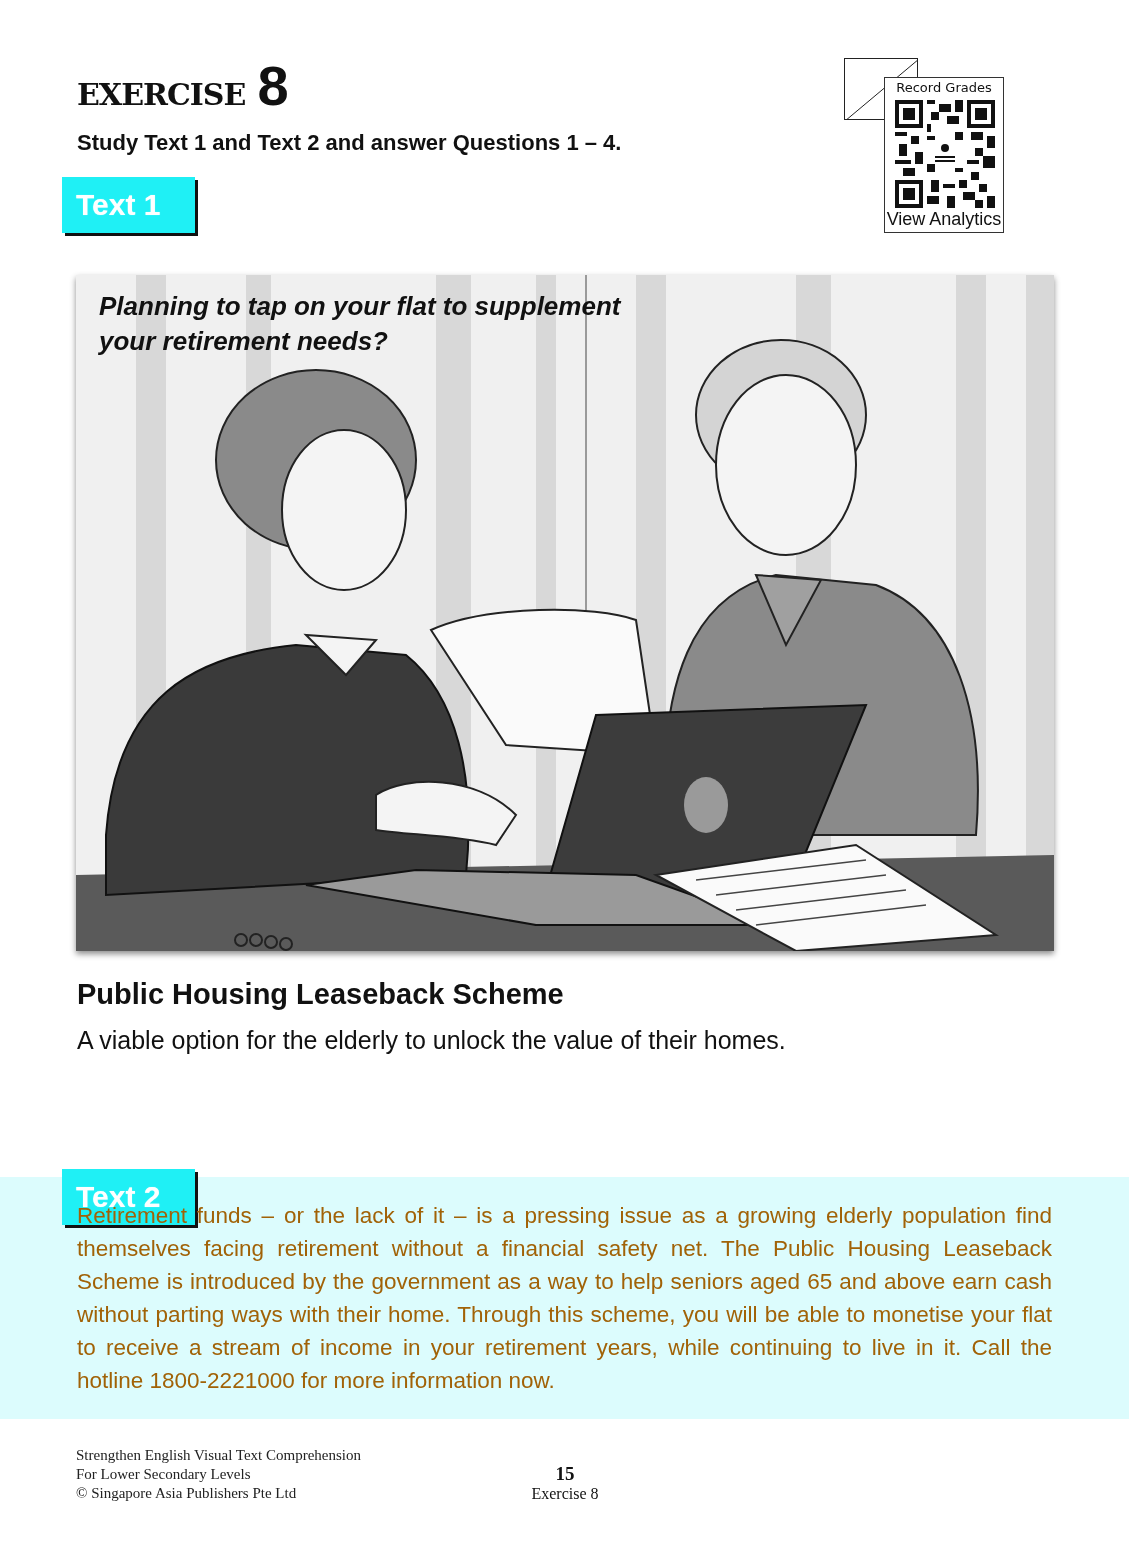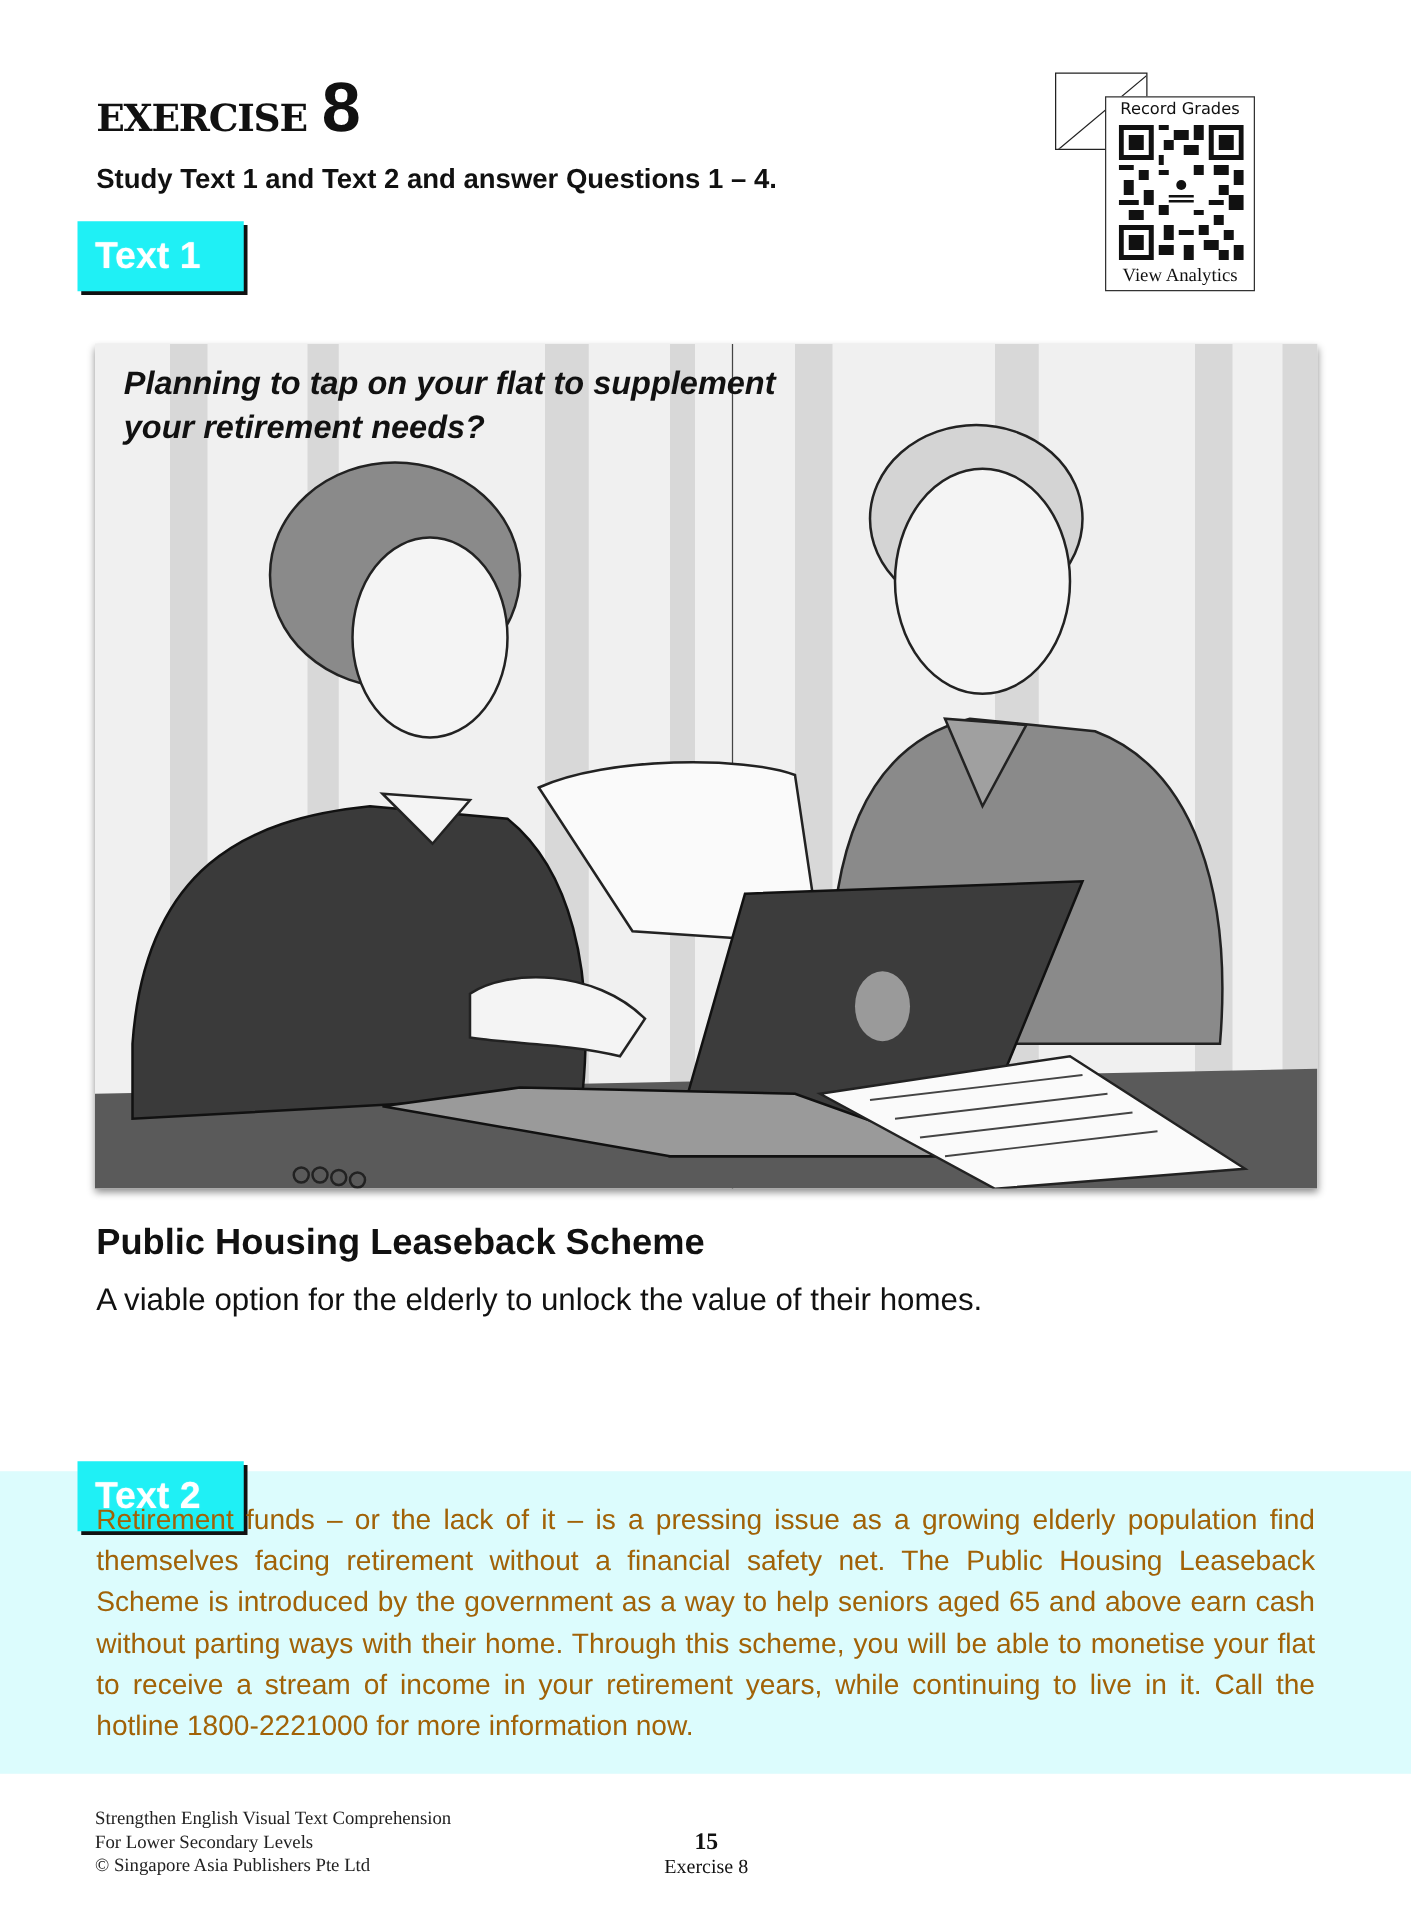--- a/index.html
+++ b/index.html
@@ -17,21 +17,21 @@
     box-shadow: 3px 3px 0 #111; text-shadow: 0 0 1px #9ff; }
   .text-label.t1 { top: 177px; }
   .text-label.t2 { top: 1169px; }
 
   .score-box { position: absolute; left: 844px; top: 58px; width: 74px; height: 62px; border: 1px solid #222; background: #fff; overflow: hidden; }
   .score-box svg { position: absolute; left: 0; top: 0; }
   .score-value { position: absolute; right: 8px; bottom: 6px; font-size: 22px; }
 
   .qr-card { position: absolute; left: 884px; top: 77px; width: 120px; height: 156px; border: 1px solid #333; background: #fff; }
   .qr-top { position: absolute; top: 2px; left: 0; width: 100%; text-align: center; font-family: "DejaVu Sans", sans-serif; font-size: 13px; }
-  .qr-bottom { position: absolute; bottom: 2px; left: 0; width: 100%; text-align: center; font-family: Liberation Serif, serif; font-size: 15px; margin-top: 17px; }
+  .qr-bottom { position: absolute; bottom: 2px; left: 0; width: 100%; text-align: center; font-family: Liberation Sans, sans-serif; font-size: 18px; margin-top: 17px; }
   .qr-code { position: absolute; left: 10px; top: 22px; width: 100px; height: 108px; }
 
   .illustration { position: absolute; left: 76px; top: 275px; width: 978px; height: 676px; background: #ececec; box-shadow: 0 3px 6px rgba(0,0,0,0.45); overflow: hidden; font-style: italic; }
   .illustration .caption { position: absolute; left: 23px; top: 14px; font-size: 26px; font-weight: bold; line-height: 35px; color: #111; z-index: 2; }
   .illustration svg { position: absolute; left: 0; top: 0; }
 
   .scheme-title { position: absolute; left: 77px; top: 978px; font-size: 29px; font-weight: bold; }
   .scheme-subtitle { position: absolute; left: 77px; top: 1026px; font-size: 25px; font-weight: normal; }
 
   .text2-panel { position: absolute; left: 0; top: 1177px; width: 1129px; height: 242px; background: #dcfcfd; }

